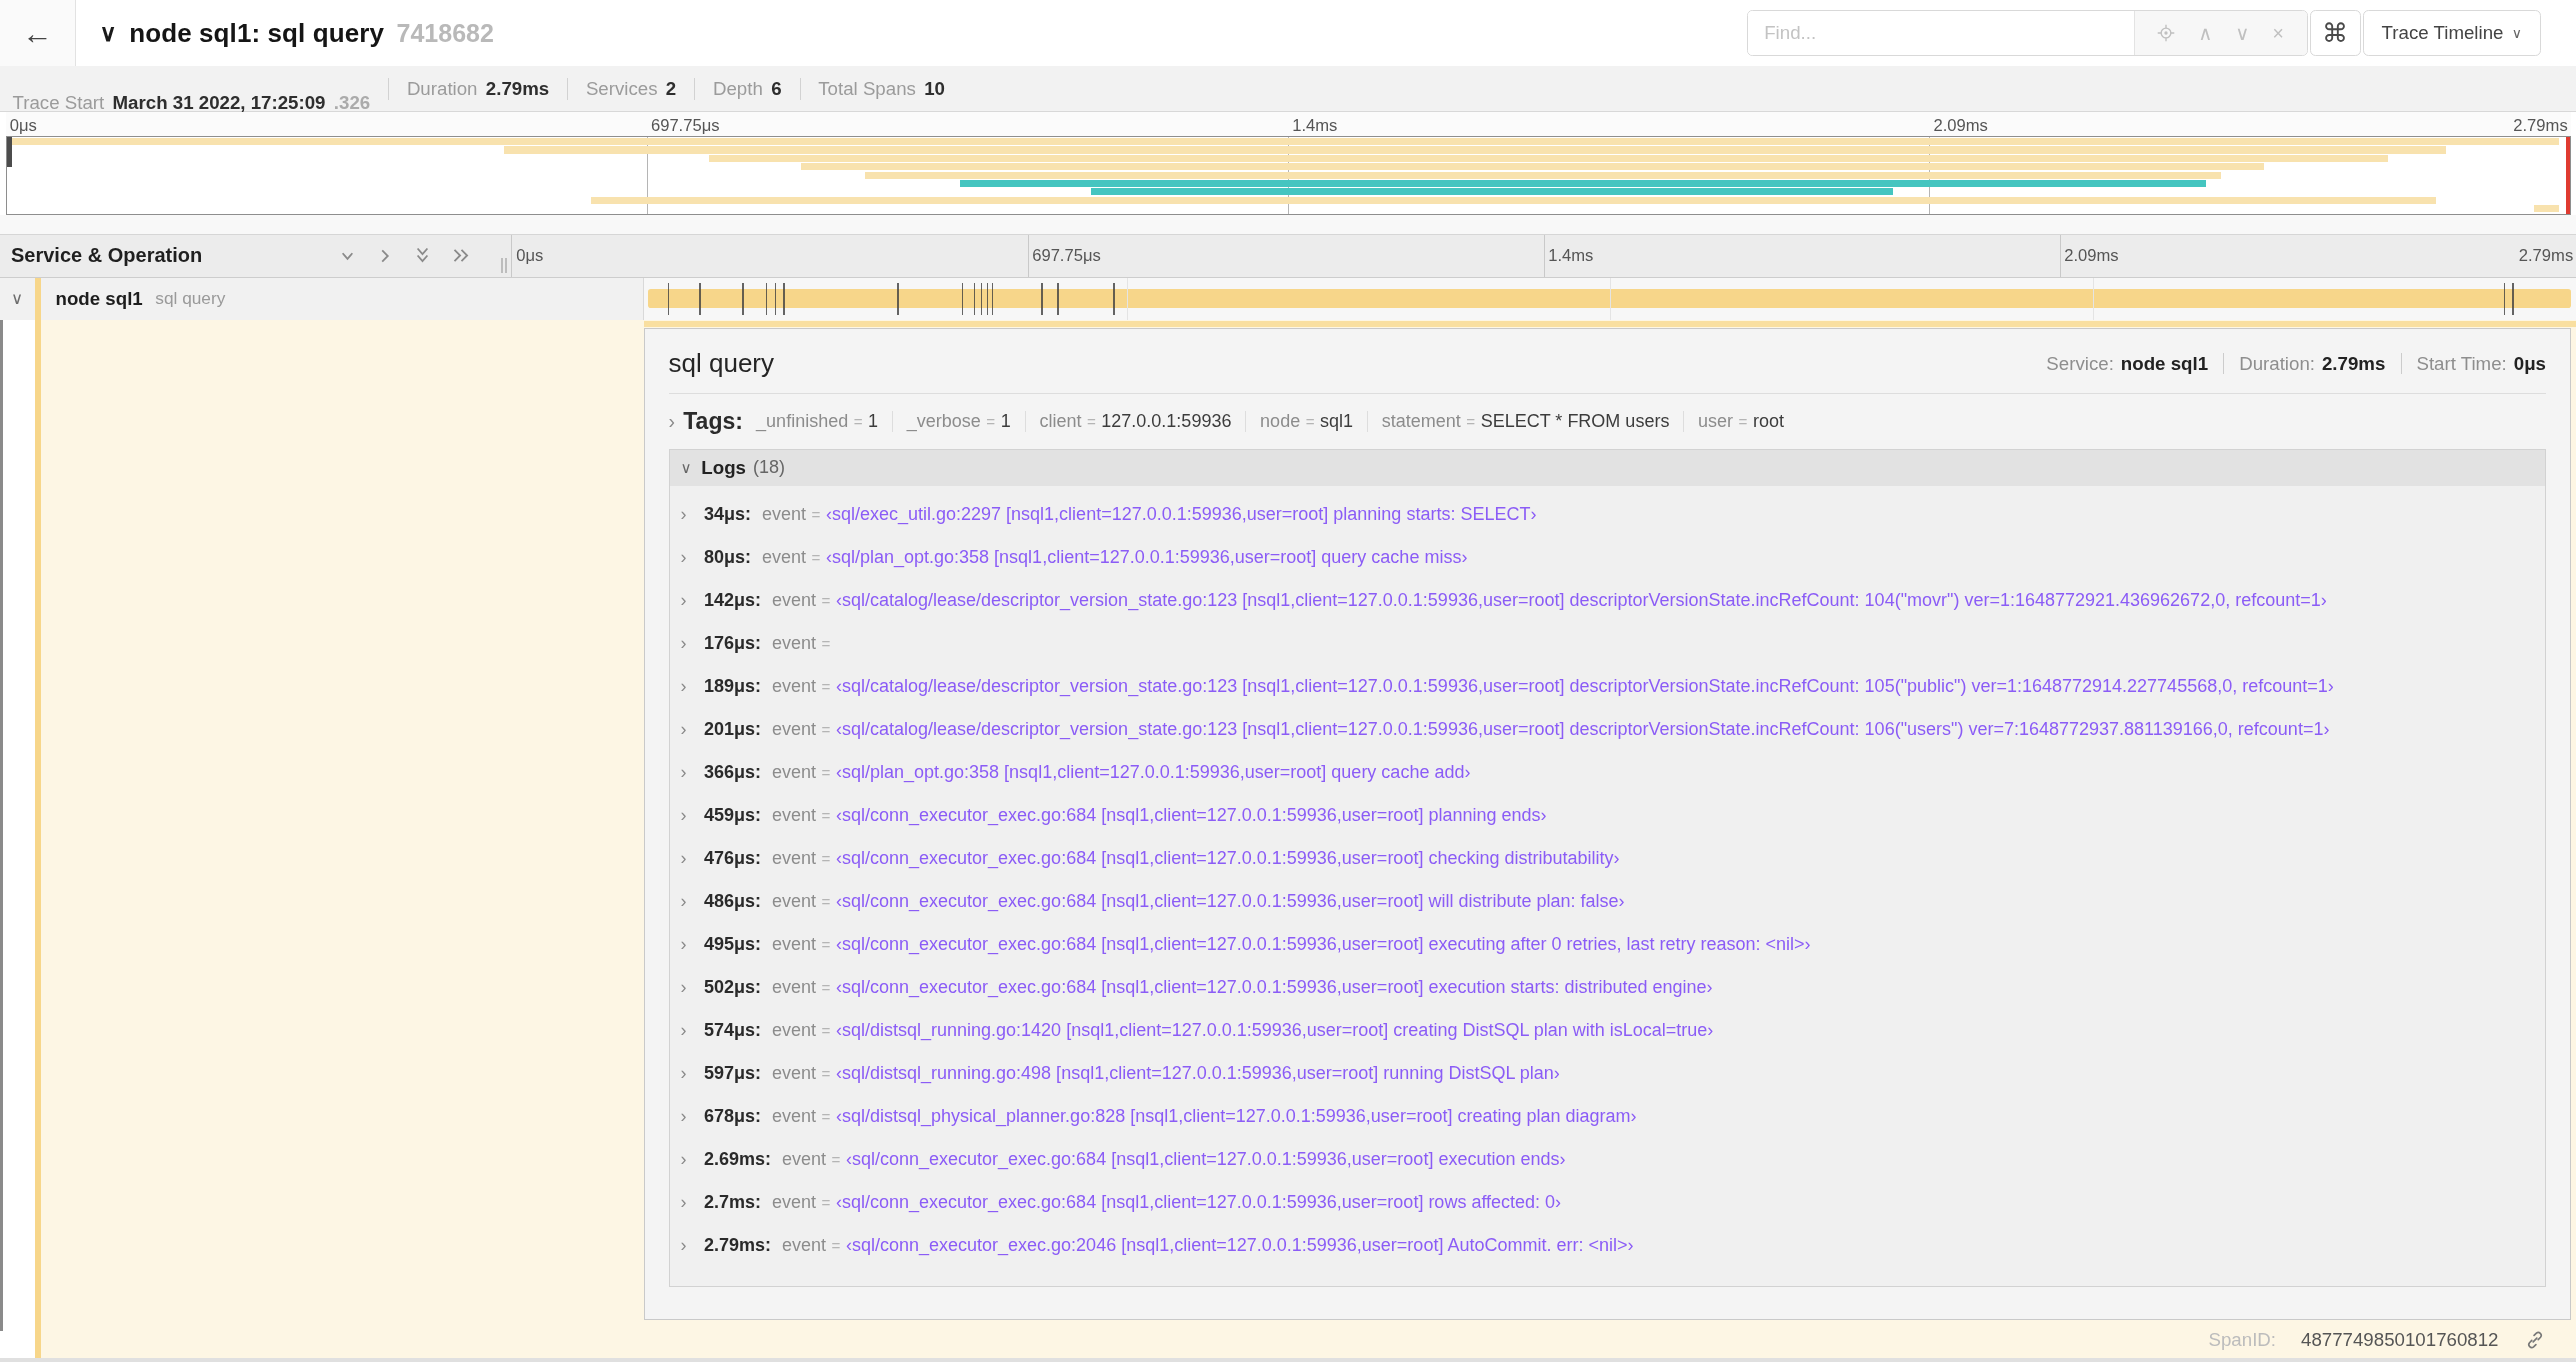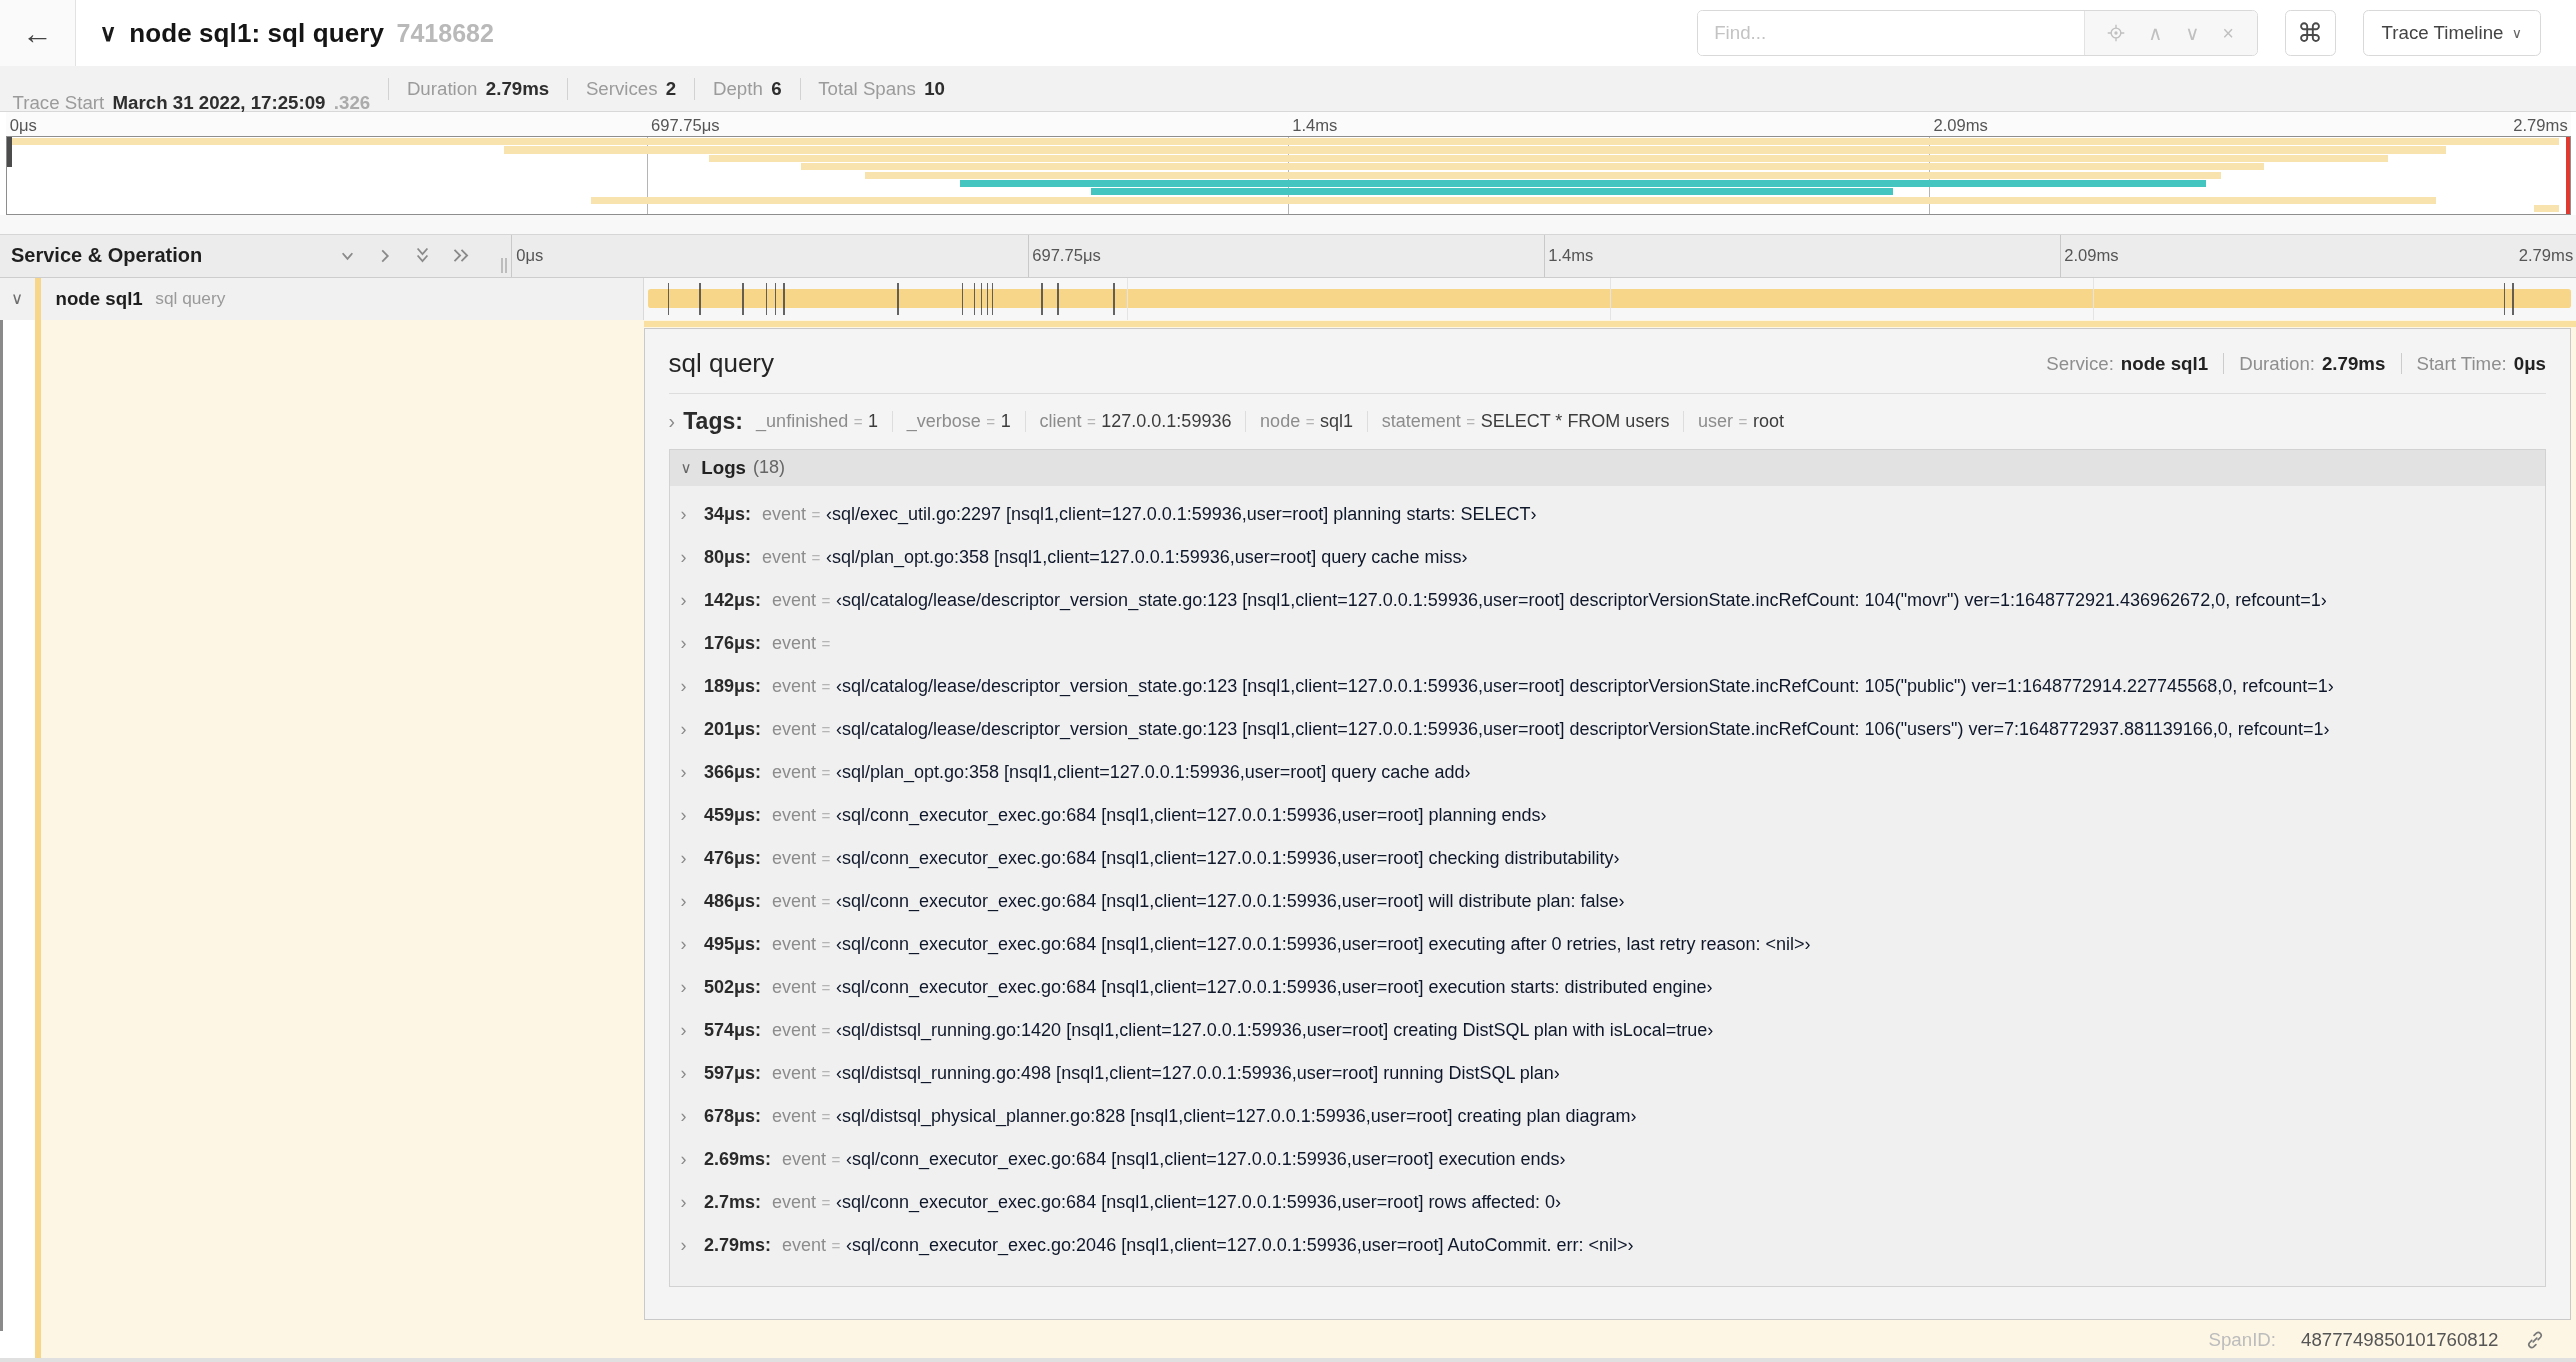--- a/index.html
+++ b/index.html
@@ -9,21 +9,21 @@
   .app { width:100%; height:100%; display:flex; flex-direction:column; position:relative; }
 
   
   .topbar { height:66px; flex:none; display:flex; align-items:center; background:#fff; position:relative; }
   .backbox { width:76px; height:66px; border-right:0.7px solid #e2e2e2; display:flex; align-items:center; justify-content:center;
              background:#fafafa; cursor:pointer; border:none; border-right:0.7px solid #e2e2e2; font-size:30.5px; color:#444; }
   .titlewrap { display:flex; align-items:baseline; margin-left:23.5px; gap:12.5px; }
   .tchev { font-size:23.5px; font-weight:700; color:#1a1a1a; align-self:center; }
   .ttl { font-size:26px; font-weight:700; color:#151515; letter-spacing:0.1px; }
   .tid { font-size:25px; font-weight:700; color:#b9b9b9; }
-  .controls { position:absolute; right:35px; top:10.4px; height:46px; display:flex; align-items:stretch; gap:27px; }
+  .controls { position:absolute; right:35px; top:10.4px; height:46px; display:flex; align-items:stretch; gap:2px; }
   .findgroup { display:flex; border:0.7px solid #d9d9d9; border-radius:5.5px; overflow:hidden; width:561px; background:#fff; }
   .findgroup input { border:none; outline:none; flex:1; padding:0 16.6px; font-size:18.7px; color:#444; font-family:"Liberation Sans",sans-serif; }
   .findgroup input::placeholder { color:#c3c3c3; }
   .findbtns { width:173px; background:#f7f7f7; border-left:0.7px solid #e3e3e3; display:flex; align-items:center; justify-content:space-evenly; }
   .findbtns .fico { color:#c0c0c0; font-size:19.4px; line-height:1; display:flex; align-items:center; }
   .kbdbtn { width:51px; border:0.7px solid #d9d9d9; border-radius:5.5px; background:#fff; font-size:26px; color:#4a4a4a;
             display:flex; align-items:center; justify-content:center; cursor:pointer; }
   .viewsel { border:0.7px solid #d9d9d9; border-radius:5.5px; background:#fff; font-size:18.7px; color:#444; padding:0 18px;
              display:flex; align-items:center; gap:8.3px; cursor:pointer; }
   .viewsel .vchev { font-size:14px; color:#666; }
@@ -102,21 +102,21 @@
   .logshead { height:36px; background:#e2e2e2; display:flex; align-items:center; padding-left:11px; cursor:pointer; }
   .lh-chev { color:#666; font-size:15.2px; margin-right:9.7px; }
   .lh-label { font-size:18.7px; font-weight:700; color:#222; }
   .lh-count { font-size:18px; color:#666; margin-left:7px; }
   .logsbody { background:#f0f0f0; padding:18px 14px 8.3px 11px; }
   .log-row { display:flex; align-items:baseline; height:43px; font-size:18px; cursor:pointer; }
   .lr-chev { color:#8a8a8a; font-size:18px; width:23.5px; flex:none; }
   .lr-time { font-weight:700; color:#2a2a2a; margin-right:11px; white-space:nowrap; }
   .lr-key { color:#8c8c8c; }
   .lr-eq { color:#b5b5b5; font-size:15.2px; padding:0 5.5px; }
-  .lr-val { color:#0f172a; white-space:nowrap; overflow:hidden; }
+  .lr-val { color:#8b5cf6; white-space:nowrap; overflow:hidden; }
   .footnote { font-size:15.2px; color:#9a9a9a; padding:4.2px 0 9.7px 1.4px; }
   .spanid-row { position:absolute; right:30.5px; bottom:12.5px; display:flex; align-items:center; gap:25px; font-size:18.7px; }
   .spanid-row .lbl { color:#bcbcbc; }
   .spanid-row .val { color:#555; }
   .linkico { color:#777; display:flex; align-items:center; cursor:pointer; }
   .hscroll { position:absolute; left:0; right:0; bottom:0; height:5.5px; background:#e0e0e0; }
 </style>
 </head>
 <body style="--tan: #f7d68a; --tan-light: #f8e2ae; --tan-strip: #f9dfa0; --teal: #45c5c0; --cream: #fdf6e4;">
 

